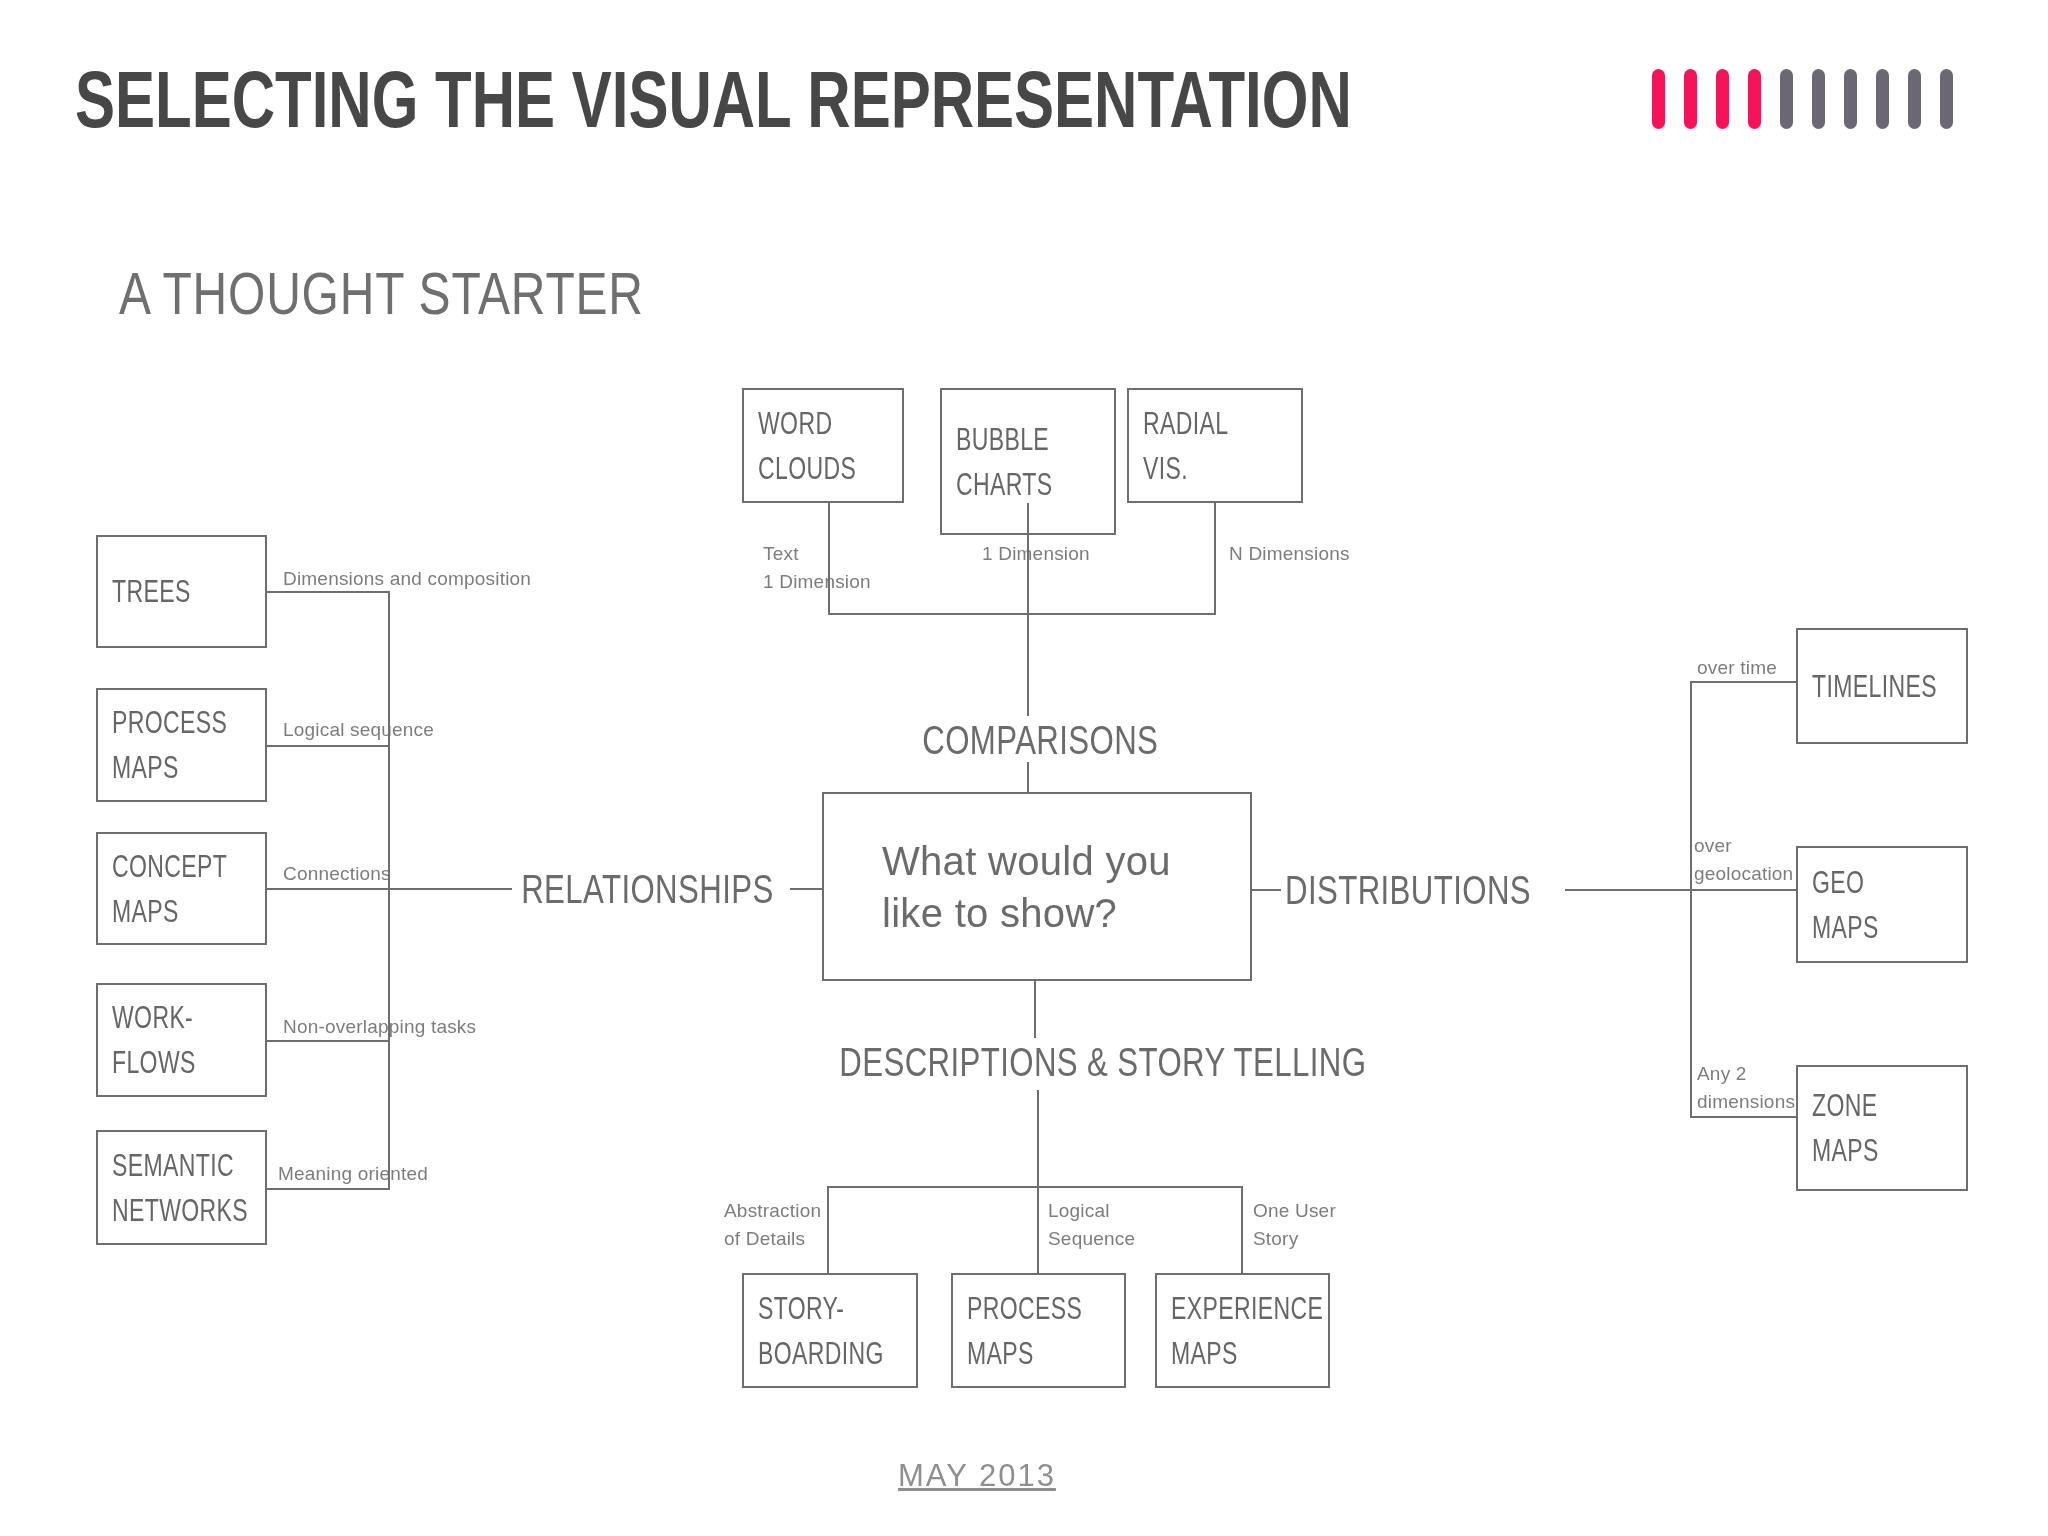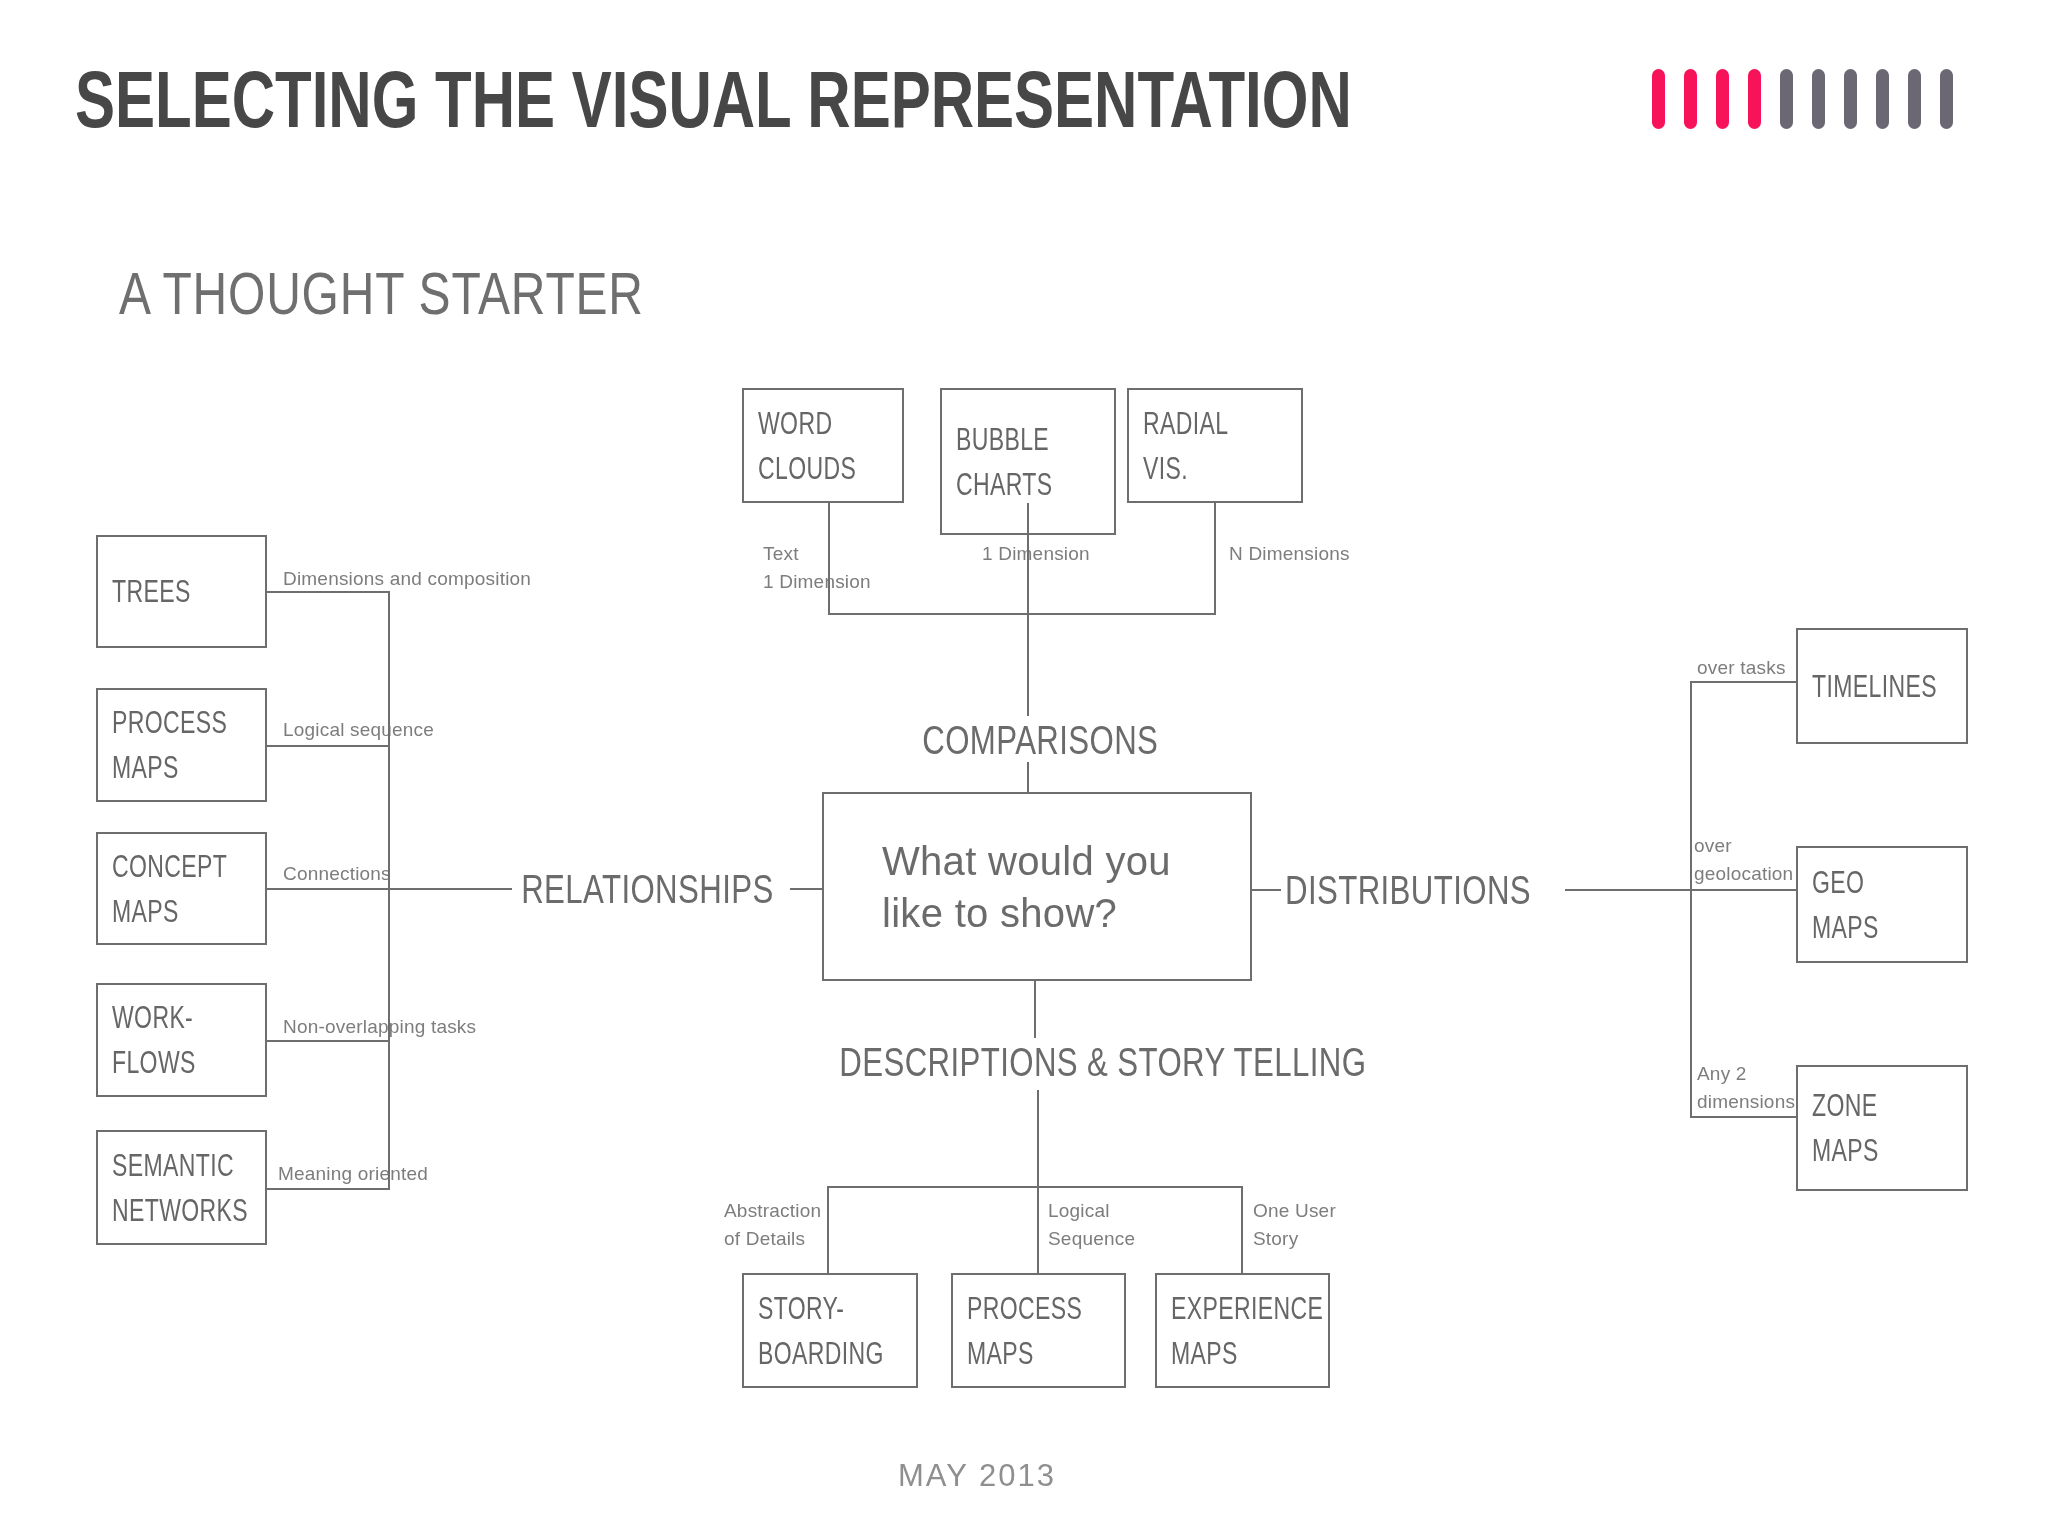--- a/index.html
+++ b/index.html
@@ -61,21 +61,21 @@
     border:2px solid #6e6e6e;box-sizing:border-box;
     display:flex;align-items:center;
   }
   .centerbox span{
     padding-left:58px;
     font-size:40px;line-height:1.3;color:#6b6b6b;
     white-space:pre-line;letter-spacing:0.3px;
   }
   .footer{
     position:absolute;left:898px;top:1458px;
-    font-size:31px;color:#8f8f8f;letter-spacing:2px;white-space:nowrap;
+    font-size:31px;color:#8f8f8f;letter-spacing:2px;white-space:nowrap;text-decoration:underline;
   }
 </style>
 </head>
 <body>
 
 <div id="canvas">
 
   <div class="title">SELECTING THE VISUAL REPRESENTATION</div>
   <div class="subtitle">A THOUGHT STARTER</div>
   <div class="bars">
@@ -168,21 +168,21 @@
   <div class="branch" style="left:1285px;top:870px">
     <span style="transform-origin:left center">DISTRIBUTIONS</span>
   </div>
   <div class="lh" style="left:1565px;top:889px;width:127px"></div>
 
   <div class="lv" style="left:1690px;top:681px;height:437px"></div>
   <div class="lh" style="left:1690px;top:681px;width:106px"></div>
   <div class="lh" style="left:1690px;top:889px;width:106px"></div>
   <div class="lh" style="left:1690px;top:1116px;width:106px"></div>
 
-  <div class="note" style="left:1697px;top:654px">over tasks</div>
+  <div class="note" style="left:1697px;top:654px">over time</div>
   <div class="note" style="left:1694px;top:832px">over
 geolocation</div>
   <div class="note" style="left:1697px;top:1060px">Any 2
 dimensions</div>
 
   <div class="node" style="left:1796px;top:628px;width:172px;height:116px">
     <span>TIMELINES</span>
   </div>
   <div class="node" style="left:1796px;top:846px;width:172px;height:117px">
     <span>GEO MAPS</span>

